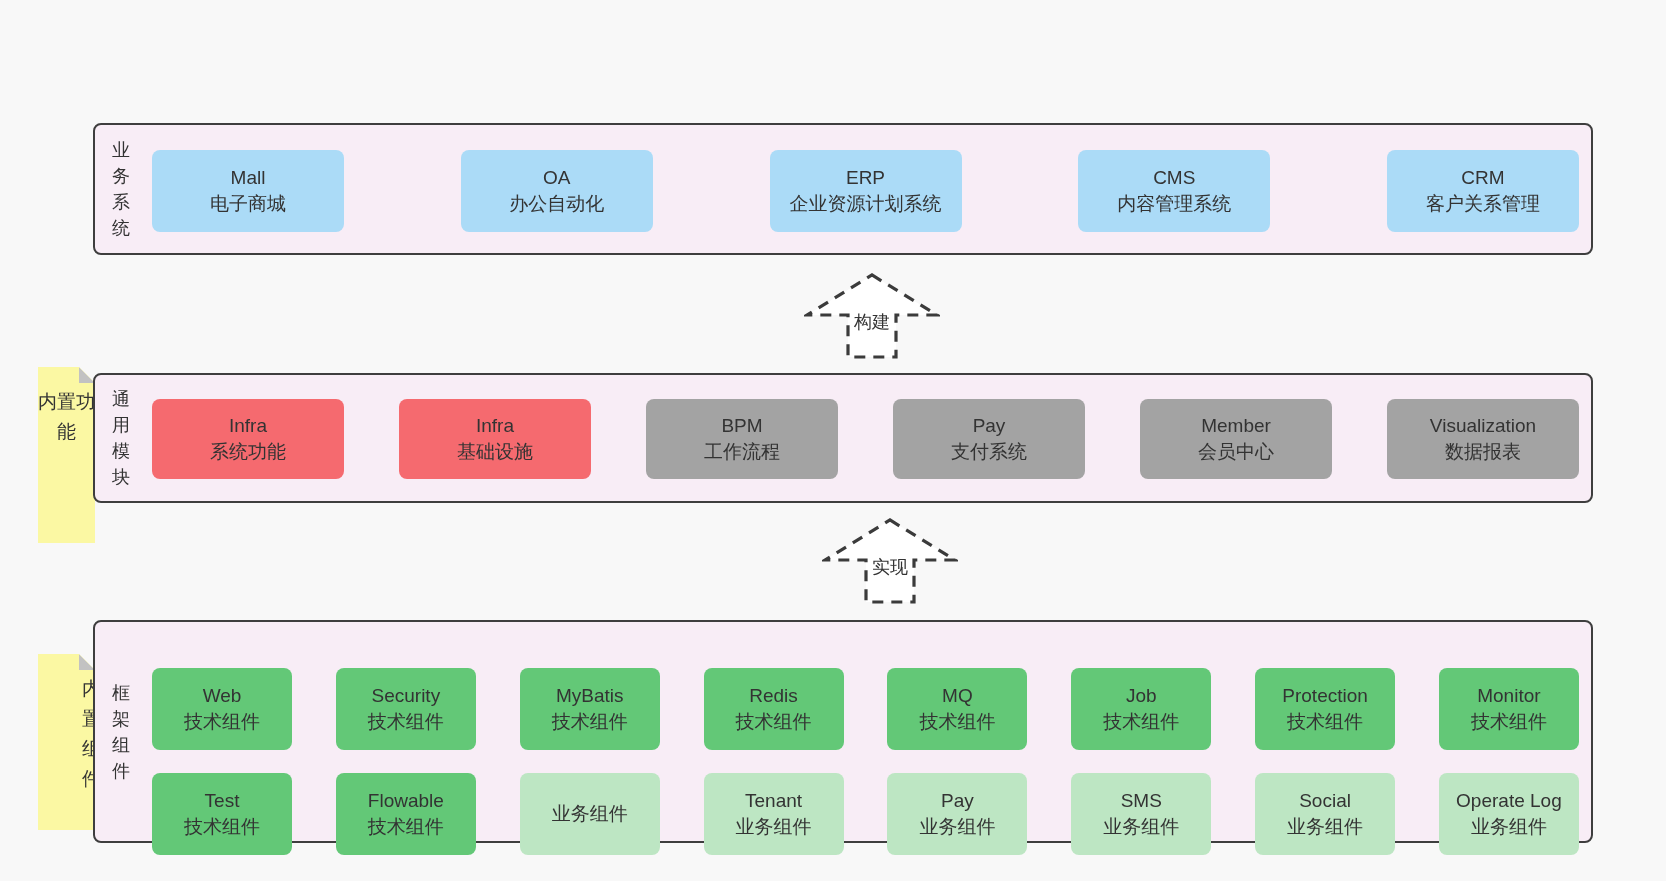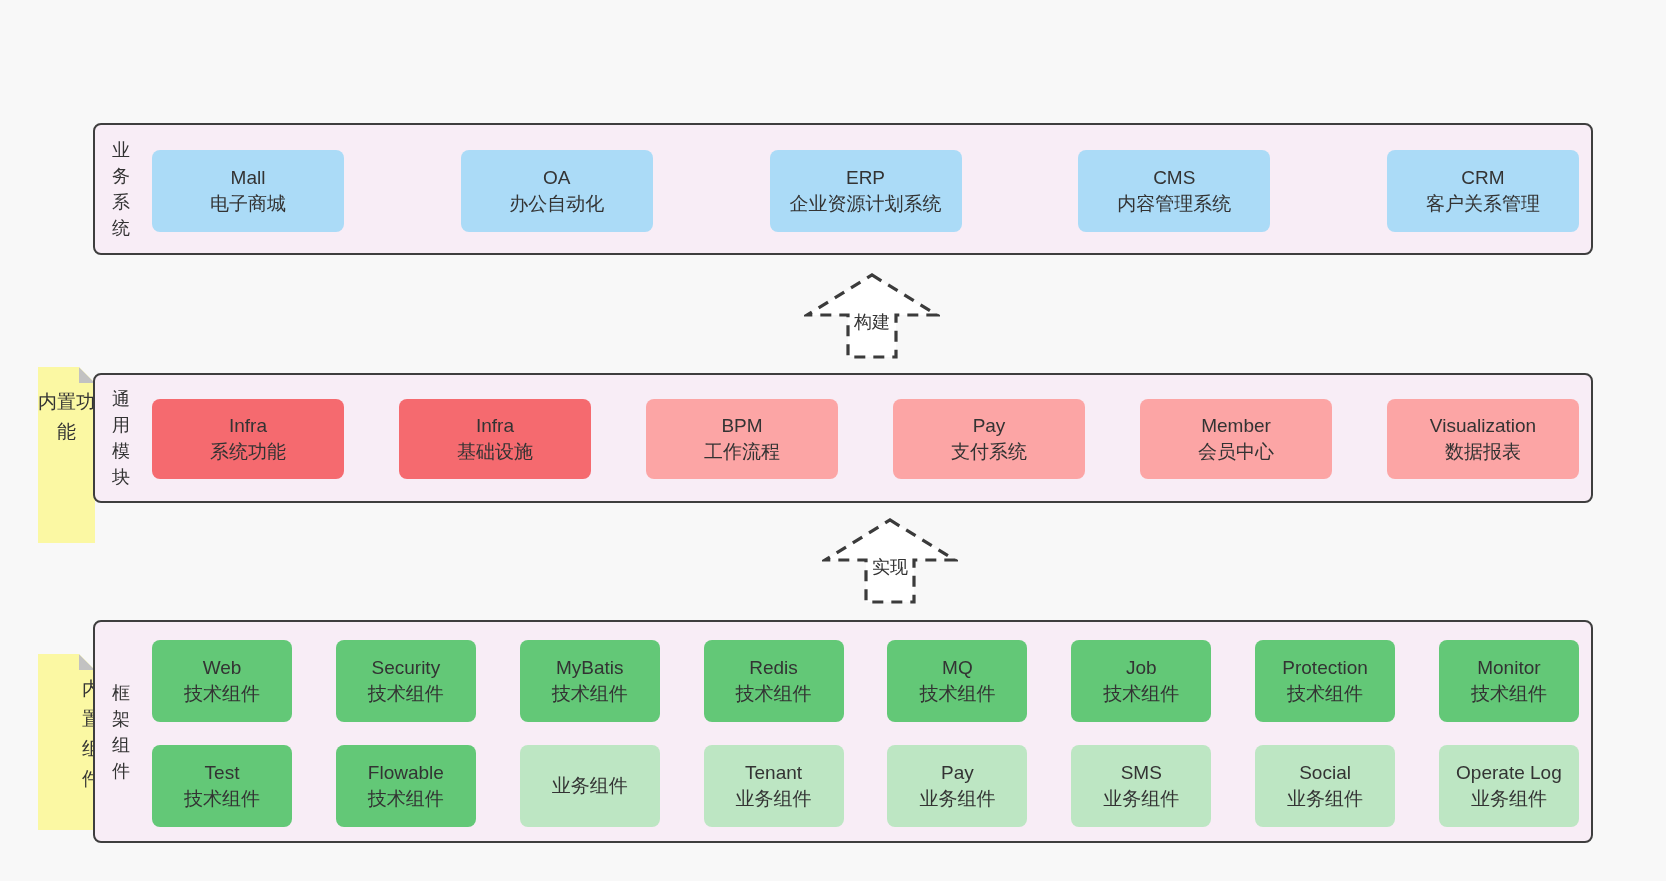--- a/index.html
+++ b/index.html
@@ -25,25 +25,25 @@
   #layer-business .boxrow { top:25px; }
   #layer-common   .boxrow { top:24px; }
   #layer-framework .boxrow.r1 { top:18px; }
   #layer-framework .boxrow.r2 { top:123px; }
 
   .box { border-radius:8px; display:flex; flex-direction:column; align-items:center;
          justify-content:center; text-align:center; font-size:19px; line-height:26px;
          color:#333; padding:2px 4px; }
   .w6 { width:192px; height:82px; }
   #layer-common .w6 { height:80px; }
-  .w8 { width:140px; height:82px; }
+  .w8 { width:140px; height:82px;margin-top:28px; }
 
   .blue        { background:#abdbf7; }
   .red         { background:#f56a6f; }
-  .pink        { background:#fca5a5; }
+  .pink        { background:#a3a3a3; }
   .green       { background:#63c877; }
   .green-light { background:#bde6c3; }
 
   
   .sticky { position:absolute; left:38px; width:57px; background:#fbf8a3; z-index:0;
             clip-path:polygon(0 0, calc(100% - 16px) 0, 100% 16px, 100% 100%, 0 100%); }
   #sticky-common    { top:367px; height:176px; }
   #sticky-framework { top:654px; height:176px;padding-left:44px; }
   .sticky::after { content:""; position:absolute; top:0; right:0; width:0; height:0;
                    border-bottom:16px solid #c2c2c2; border-right:16px solid transparent; }

